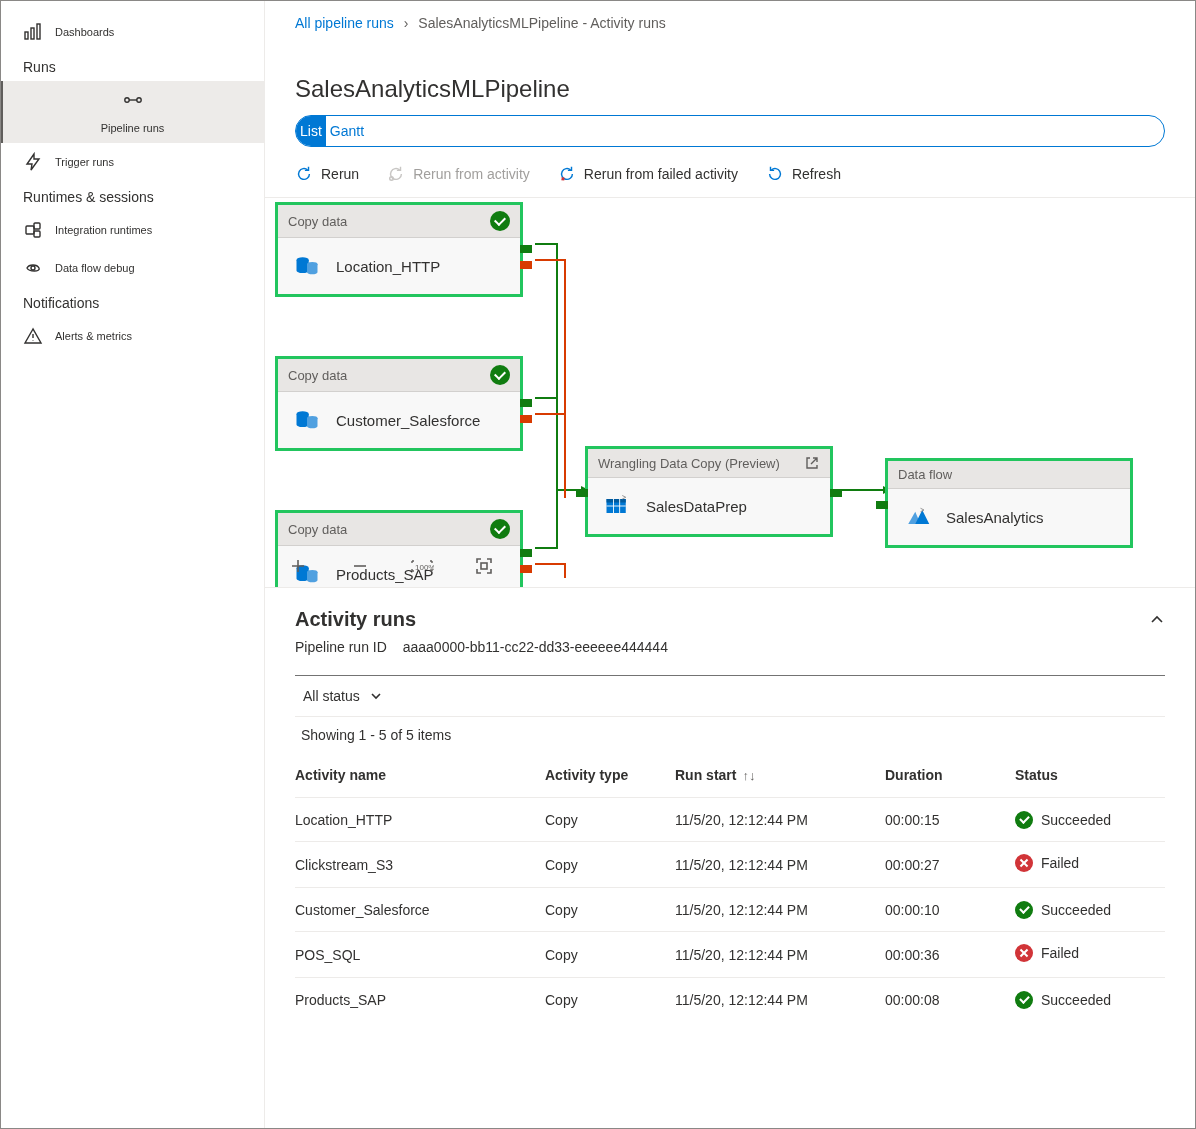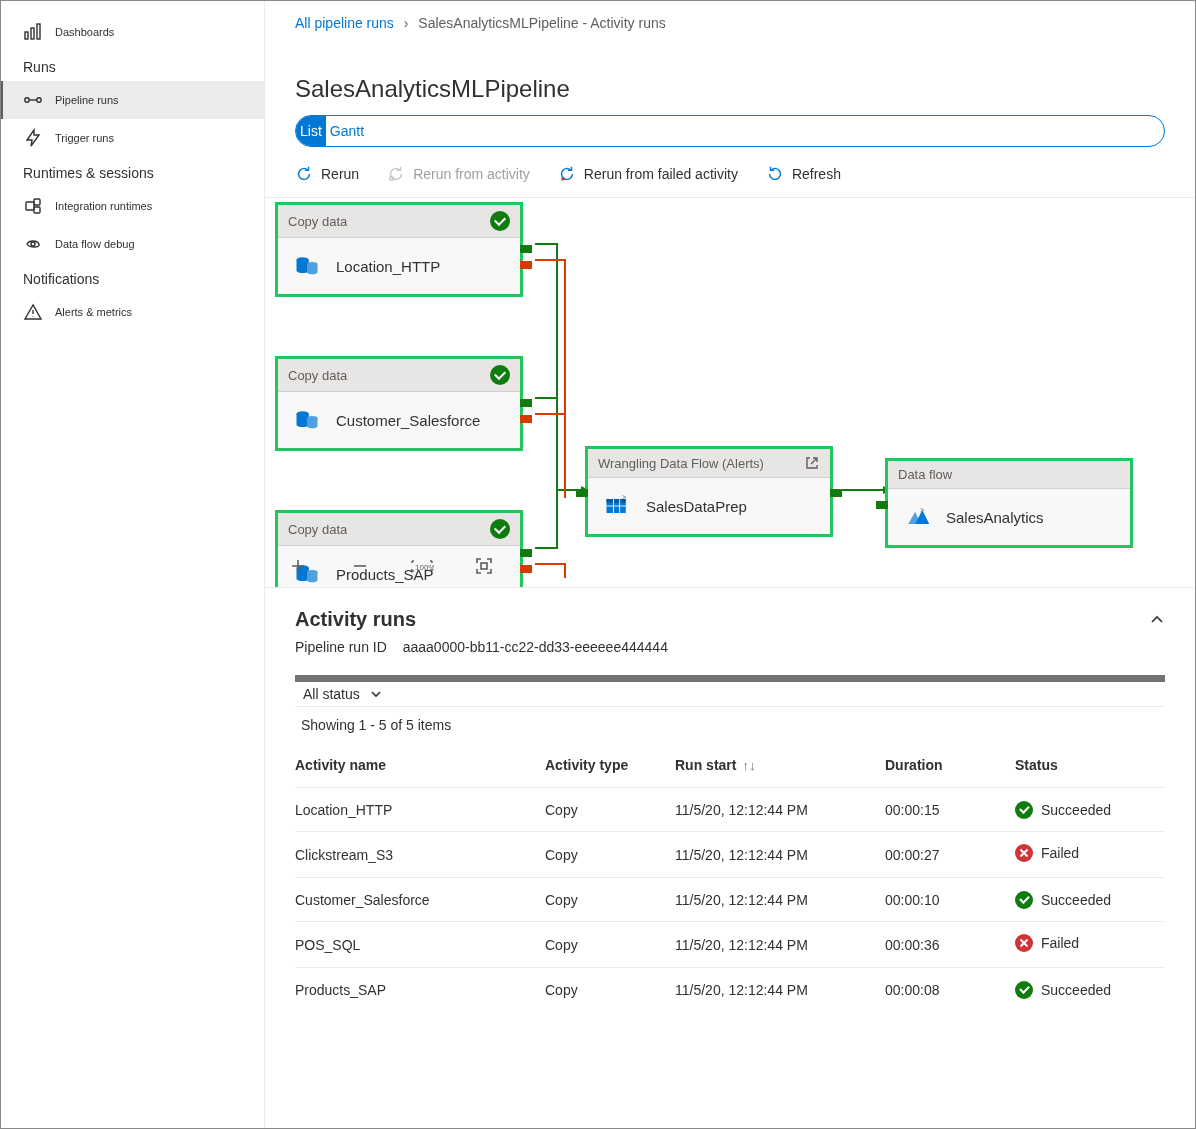--- a/index.html
+++ b/index.html
@@ -2,21 +2,21 @@
 <html><head>
 <meta charset="utf-8">
 <style>
   * { box-sizing: border-box; margin: 0; padding: 0; }
   body { font-family: "Segoe UI", Arial, sans-serif; font-size: 14px; color: #323130; background: #fff; width: 1196px; height: 1129px; overflow: hidden; border: 1px solid #8a8886; }
   .app { display: flex; height: 100%; }
   
   .sidebar { width: 264px; border-right: 1px solid #edebe9; padding: 12px 0; background: #fff; }
   .nav-header { font-size: 14px; font-weight: 400; color: #323130; padding: 8px 22px 6px; }
   .nav-item { display: flex; align-items: center; gap: 12px; padding: 9px 22px; cursor: pointer; color: #323130; }
-  .nav-item.selected { background: #edebe9; border-left: 2px solid #605e5c; padding-left: 20px; }
+  .nav-item.selected { background: #edebe9; border-left: 2px solid #605e5c; padding-left: 20px; flex-direction: column; }
   .nav-item .lbl { font-size: 11px; }
   .nav-icon { width: 20px; height: 20px; display: inline-flex; align-items: center; justify-content: center; }
   
   .main { flex: 1; display: flex; flex-direction: column; background: #fff; overflow: hidden; }
   .crumbs { padding: 14px 30px 6px; font-size: 14px; color: #605e5c; }
   .crumbs a { color: #0078d4; text-decoration: none; }
   .crumbs .sep { color: #605e5c; margin: 0 6px; }
   h1.page-title { font-size: 24px; font-weight: 400; padding: 6px 30px 12px; margin-top: 32px; }
   .view-toggle { margin: 0 30px 8px; display: inline-flex; border: 1px solid #0078d4; border-radius: 20px; overflow: hidden; height: 32px; }
   .view-toggle .seg { padding: 0 4px; line-height: 30px; font-size: 14px; cursor: pointer; background: #fff; color: #0078d4; }
@@ -43,21 +43,21 @@
   svg.wires { position: absolute; inset: 0; width: 100%; height: 100%; pointer-events: none; }
   .canvas-tools { position: absolute; left: 20px; bottom: 8px; display: flex; gap: 36px; align-items: center; }
   .ctool { width: 26px; height: 26px; display: inline-flex; align-items: center; justify-content: center; color: #605e5c; cursor: pointer; }
   
   .runs-panel { padding: 20px 30px; flex: 1; overflow: auto; }
   .runs-header { display: flex; justify-content: space-between; align-items: center; }
   .runs-header h2 { font-size: 20px; font-weight: 600; }
   .chev-up { width: 16px; height: 16px; }
   .runid { margin-top: 8px; font-size: 14px; color: #323130; }
   .runid .lbl { margin-right: 12px; }
-  .filter-row { margin-top: 20px; padding: 0 0; border-top: 7px solid #737373; border-bottom: 1px solid #edebe9; }
+  .filter-row { margin-top: 20px; padding: 8px 0; border-top: 1px solid #737373; border-bottom: 1px solid #edebe9; }
   .filter { display: inline-flex; align-items: center; gap: 10px; padding: 4px 8px; cursor: pointer; }
   .showing { padding: 10px 6px; color: #323130; }
   table.grid { width: 100%; border-collapse: collapse; }
   table.grid th { text-align: left; font-weight: 600; padding: 14px 8px 14px 0; font-size: 14px; color: #323130; border-bottom: 1px solid #edebe9; }
   table.grid td { padding: 12px 8px 12px 0; border-top: 1px solid #edebe9; font-size: 14px; color: #323130; }
   .sort-ic { margin-left: 6px; font-size: 13px; color: #605e5c; }
   .stat { display: inline-flex; align-items: center; gap: 8px; }
   .ic-succ { width: 18px; height: 18px; border-radius: 50%; background: #107c10; display: inline-flex; align-items: center; justify-content: center; }
   .ic-succ::after { content: ""; width: 7px; height: 4px; border-left: 2px solid #fff; border-bottom: 2px solid #fff; transform: rotate(-45deg) translate(1px,-1px); }
   .ic-fail { width: 18px; height: 18px; border-radius: 50%; background: #d13438; display: inline-flex; align-items: center; justify-content: center; }
@@ -252,21 +252,21 @@
                 <path d="M16 14v9c0 1.4 2.7 2.5 6 2.5s6-1.1 6-2.5v-9" fill="#50a0e0"></path>
               </svg>
             <span class="ntitle">Products_SAP</span>
           </div>
           <div class="port green" style="top:36px"></div>
           <div class="port red" style="top:52px"></div>
         </div>
 
         <div class="node" style="left:320px;top:248px">
           <div class="nhead">
-              <span style="white-space:nowrap;overflow:hidden;text-overflow:clip;max-width:190px">Wrangling Data Flow (Alerts)</span>
+              <span style="white-space:nowrap;overflow:hidden;text-overflow:clip;max-width:190px">Wrangling Data Copy (Preview)</span>
             <svg class="popout" viewBox="0 0 16 16" fill="none" stroke="#605e5c" stroke-width="1.4">
                 <path d="M6 3H3v10h10v-3M9 3h4v4M13 3 7 9"></path>
               </svg>
           </div>
           <div class="nbody">
             <svg class="df-ic" viewBox="0 0 32 32">
                 <rect x="4" y="8" width="22" height="16" fill="#0078d4"></rect>
                 <rect x="4" y="8" width="22" height="4" fill="#005a9e"></rect>
                 <line x1="12" y1="8" x2="12" y2="24" stroke="#fff"></line>
                 <line x1="19" y1="8" x2="19" y2="24" stroke="#fff"></line>

